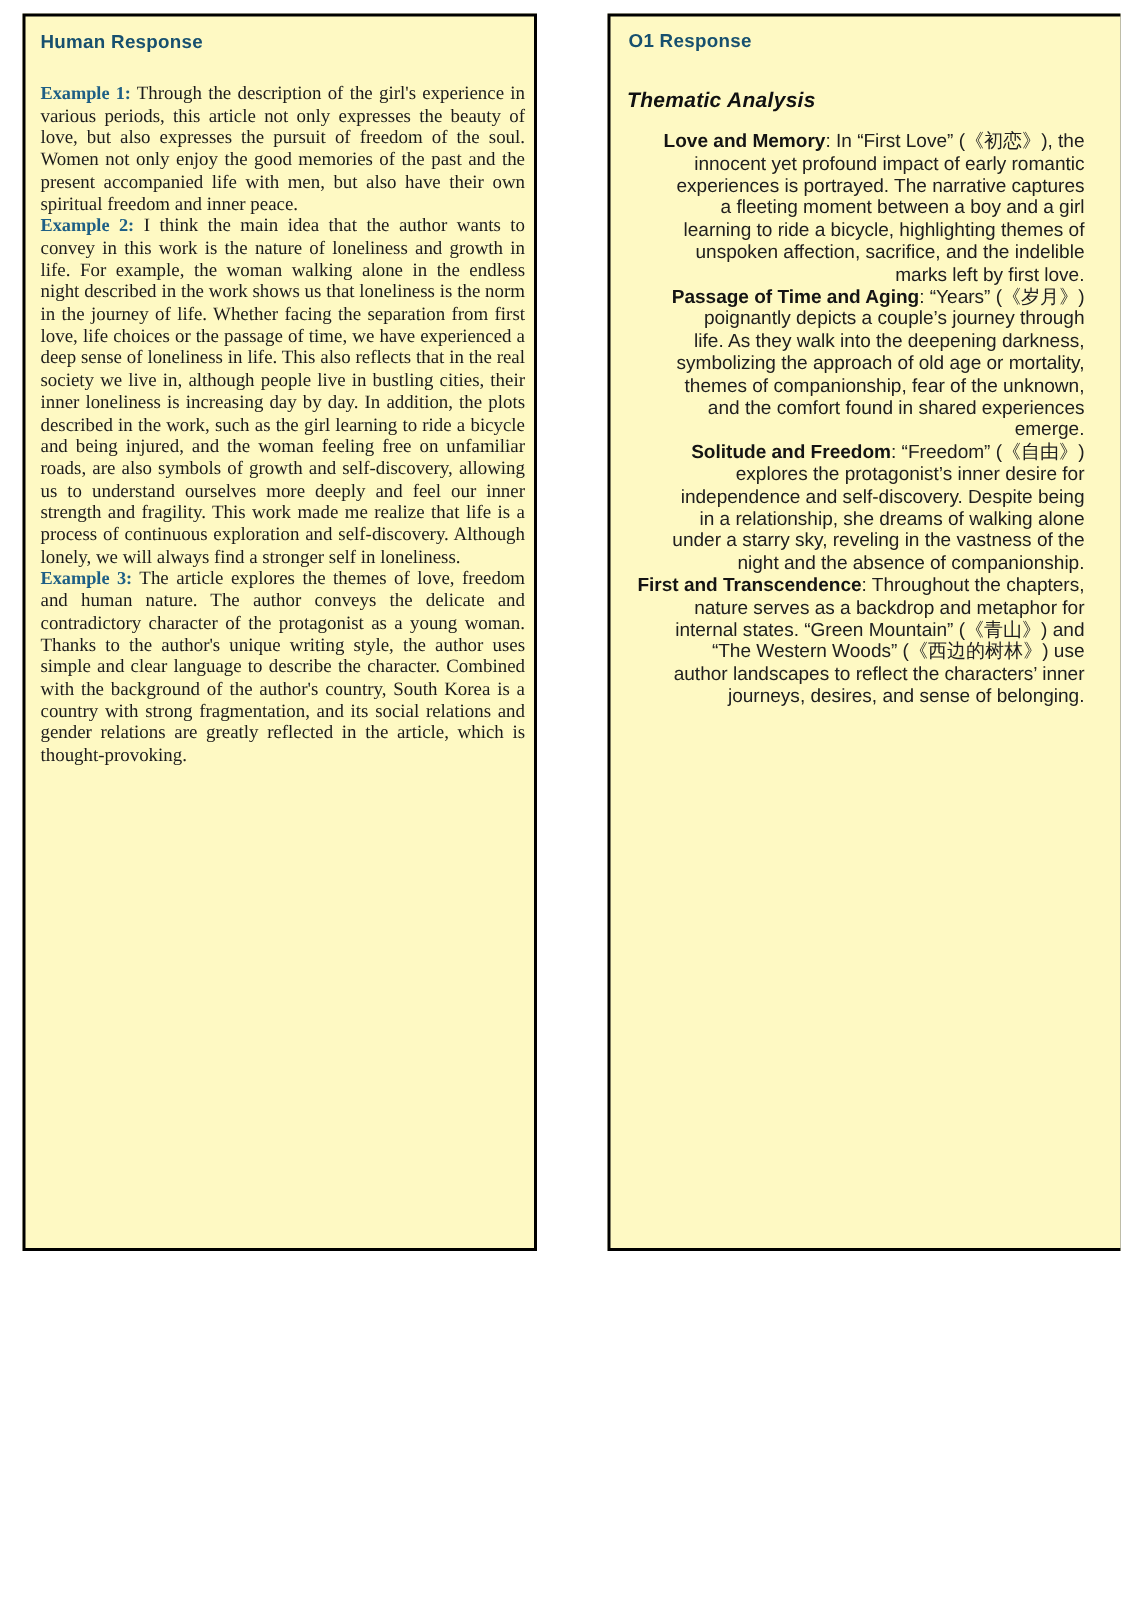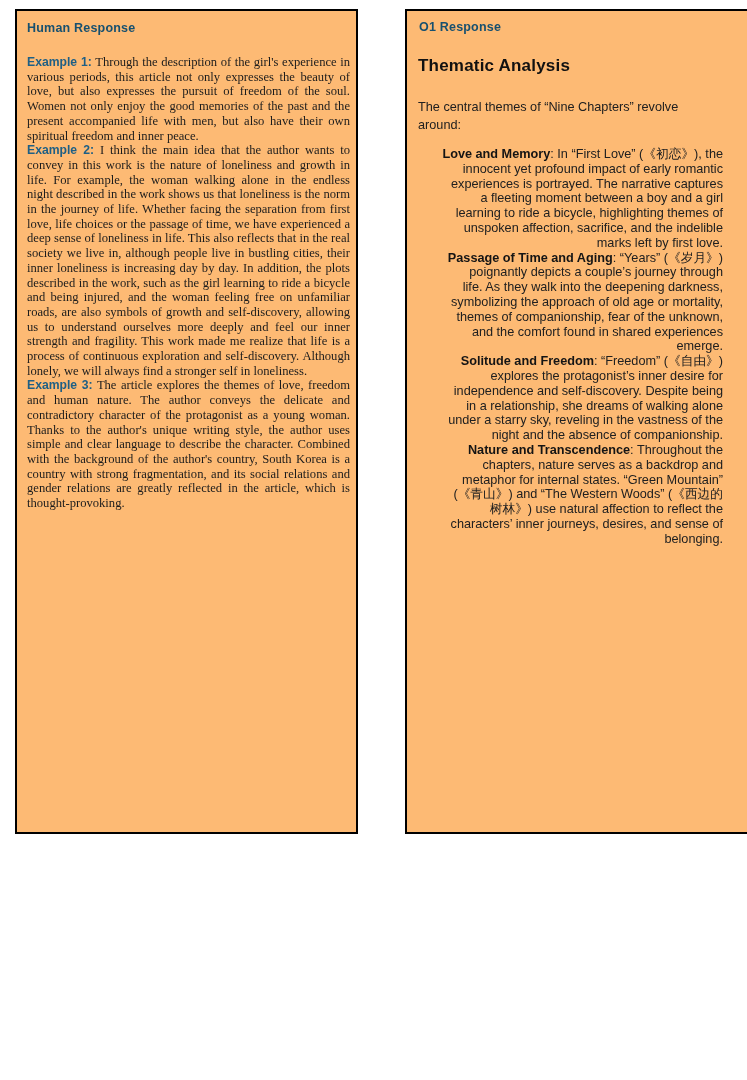--- a/index.html
+++ b/index.html
@@ -12,21 +12,21 @@
     width: 747px;
     height: 1080px;
     font-family: "Liberation Sans", sans-serif;
   }
   .panel {
     position: absolute;
     top: 9px;
     height: 825px;
     border: 2px solid #000000;
     box-sizing: border-box;
-    background: #fdba74;
+    background: #fef9c3;
     overflow: hidden;
   }
   .panel-left {
     left: 15px;
     width: 343px;
     padding: 8px 6px 8px 9px;
   }
   .panel-right {
     left: 357px;
     width: 344px;
@@ -57,35 +57,36 @@
   }
   .example {
     font-family: "Liberation Serif", serif;
     font-size: 12.6px;
     line-height: 14.7px;
     color: #1c1c1c;
     text-align: justify;
     margin: 0 0 0 1px;
   }
   .ex-label {
-    font-family: Liberation Sans, sans-serif;
+    font-family: Liberation Serif, serif;
     font-weight: bold;
     font-size: 12.2px;
     color: #1E5F85;
     margin-top: 43px;
   }
   
   .r-heading {
     font-family: "Liberation Sans", sans-serif;
     font-weight: bold;
-    font-size: 17px;
+    font-size: 14px;
     line-height: 16px;
     color: #111111;
     margin: 23px 0 0 0;
     letter-spacing: 0.2px;
+    font-style: italic;
   }
   .r-intro {
     font-family: "Liberation Sans", sans-serif;
     font-size: 12.7px;
     line-height: 17.5px;
     color: #202020;
     margin: 25px 0 0 0;
   }
   .themes {
     list-style: none;
@@ -115,20 +116,19 @@
   <div class="examples">
     <p class="example"><span class="ex-label">Example 1:</span> <span>Through the description of the girl's experience in various periods, this article not only expresses the beauty of love, but also expresses the pursuit of freedom of the soul. Women not only enjoy the good memories of the past and the present accompanied life with men, but also have their own spiritual freedom and inner peace.</span></p>
     <p class="example"><span class="ex-label">Example 2:</span> <span>I think the main idea that the author wants to convey in this work is the nature of loneliness and growth in life. For example, the woman walking alone in the endless night described in the work shows us that loneliness is the norm in the journey of life. Whether facing the separation from first love, life choices or the passage of time, we have experienced a deep sense of loneliness in life. This also reflects that in the real society we live in, although people live in bustling cities, their inner loneliness is increasing day by day. In addition, the plots described in the work, such as the girl learning to ride a bicycle and being injured, and the woman feeling free on unfamiliar roads, are also symbols of growth and self-discovery, allowing us to understand ourselves more deeply and feel our inner strength and fragility. This work made me realize that life is a process of continuous exploration and self-discovery. Although lonely, we will always find a stronger self in loneliness.</span></p>
     <p class="example"><span class="ex-label">Example 3:</span> <span>The article explores the themes of love, freedom and human nature. The author conveys the delicate and contradictory character of the protagonist as a young woman. Thanks to the author's unique writing style, the author uses simple and clear language to describe the character. Combined with the background of the author's country, South Korea is a country with strong fragmentation, and its social relations and gender relations are greatly reflected in the article, which is thought-provoking.</span></p>
   </div>
 </section>
 
 <section class="panel panel-right">
   <h2 class="panel-title">O1 Response</h2>
   <h3 class="r-heading">Thematic Analysis</h3>
-  <p class="r-intro">The central themes of “Nine Chapters” revolve around:</p>
   <ul class="themes">
     <li><span class="theme-name">Love and Memory</span><span>: In “First Love” (《初恋》), the innocent yet profound impact of early romantic experiences is portrayed. The narrative captures a fleeting moment between a boy and a girl learning to ride a bicycle, highlighting themes of unspoken affection, sacrifice, and the indelible marks left by first love.</span></li>
     <li><span class="theme-name">Passage of Time and Aging</span><span>: “Years” (《岁月》) poignantly depicts a couple’s journey through life. As they walk into the deepening darkness, symbolizing the approach of old age or mortality, themes of companionship, fear of the unknown, and the comfort found in shared experiences emerge.</span></li>
     <li><span class="theme-name">Solitude and Freedom</span><span>: “Freedom” (《自由》) explores the protagonist’s inner desire for independence and self-discovery. Despite being in a relationship, she dreams of walking alone under a starry sky, reveling in the vastness of the night and the absence of companionship.</span></li>
-    <li><span class="theme-name">Nature and Transcendence</span><span>: Throughout the chapters, nature serves as a backdrop and metaphor for internal states. “Green Mountain” (《青山》) and “The Western Woods” (《西边的树林》) use natural affection to reflect the characters’ inner journeys, desires, and sense of belonging.</span></li>
+    <li><span class="theme-name">First and Transcendence</span><span>: Throughout the chapters, nature serves as a backdrop and metaphor for internal states. “Green Mountain” (《青山》) and “The Western Woods” (《西边的树林》) use author landscapes to reflect the characters’ inner journeys, desires, and sense of belonging.</span></li>
   </ul>
 </section>
 
 </body></html>

